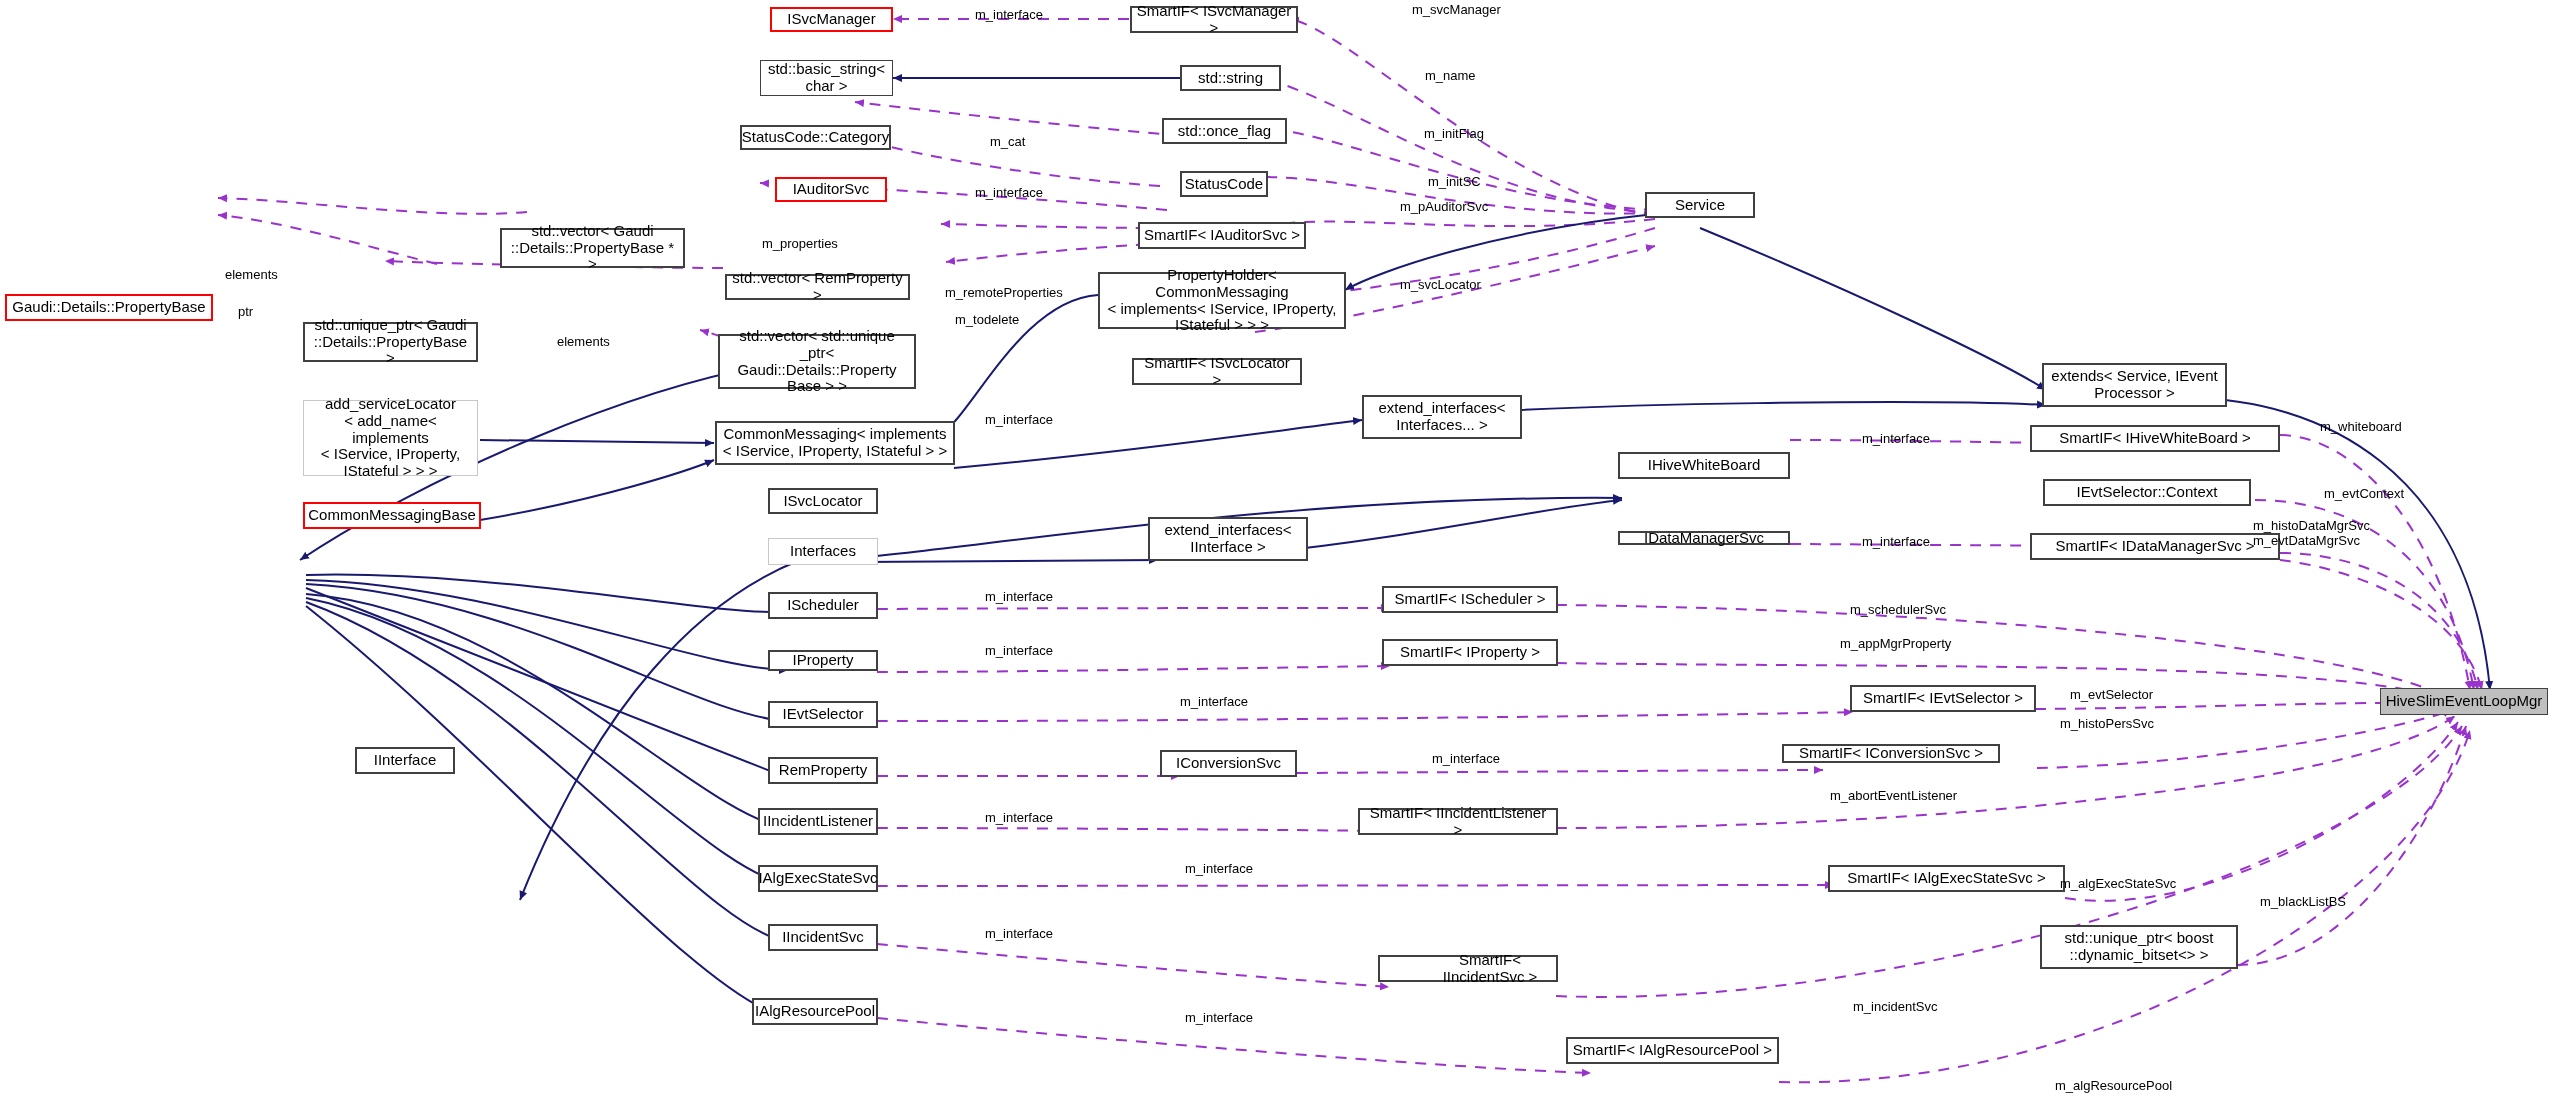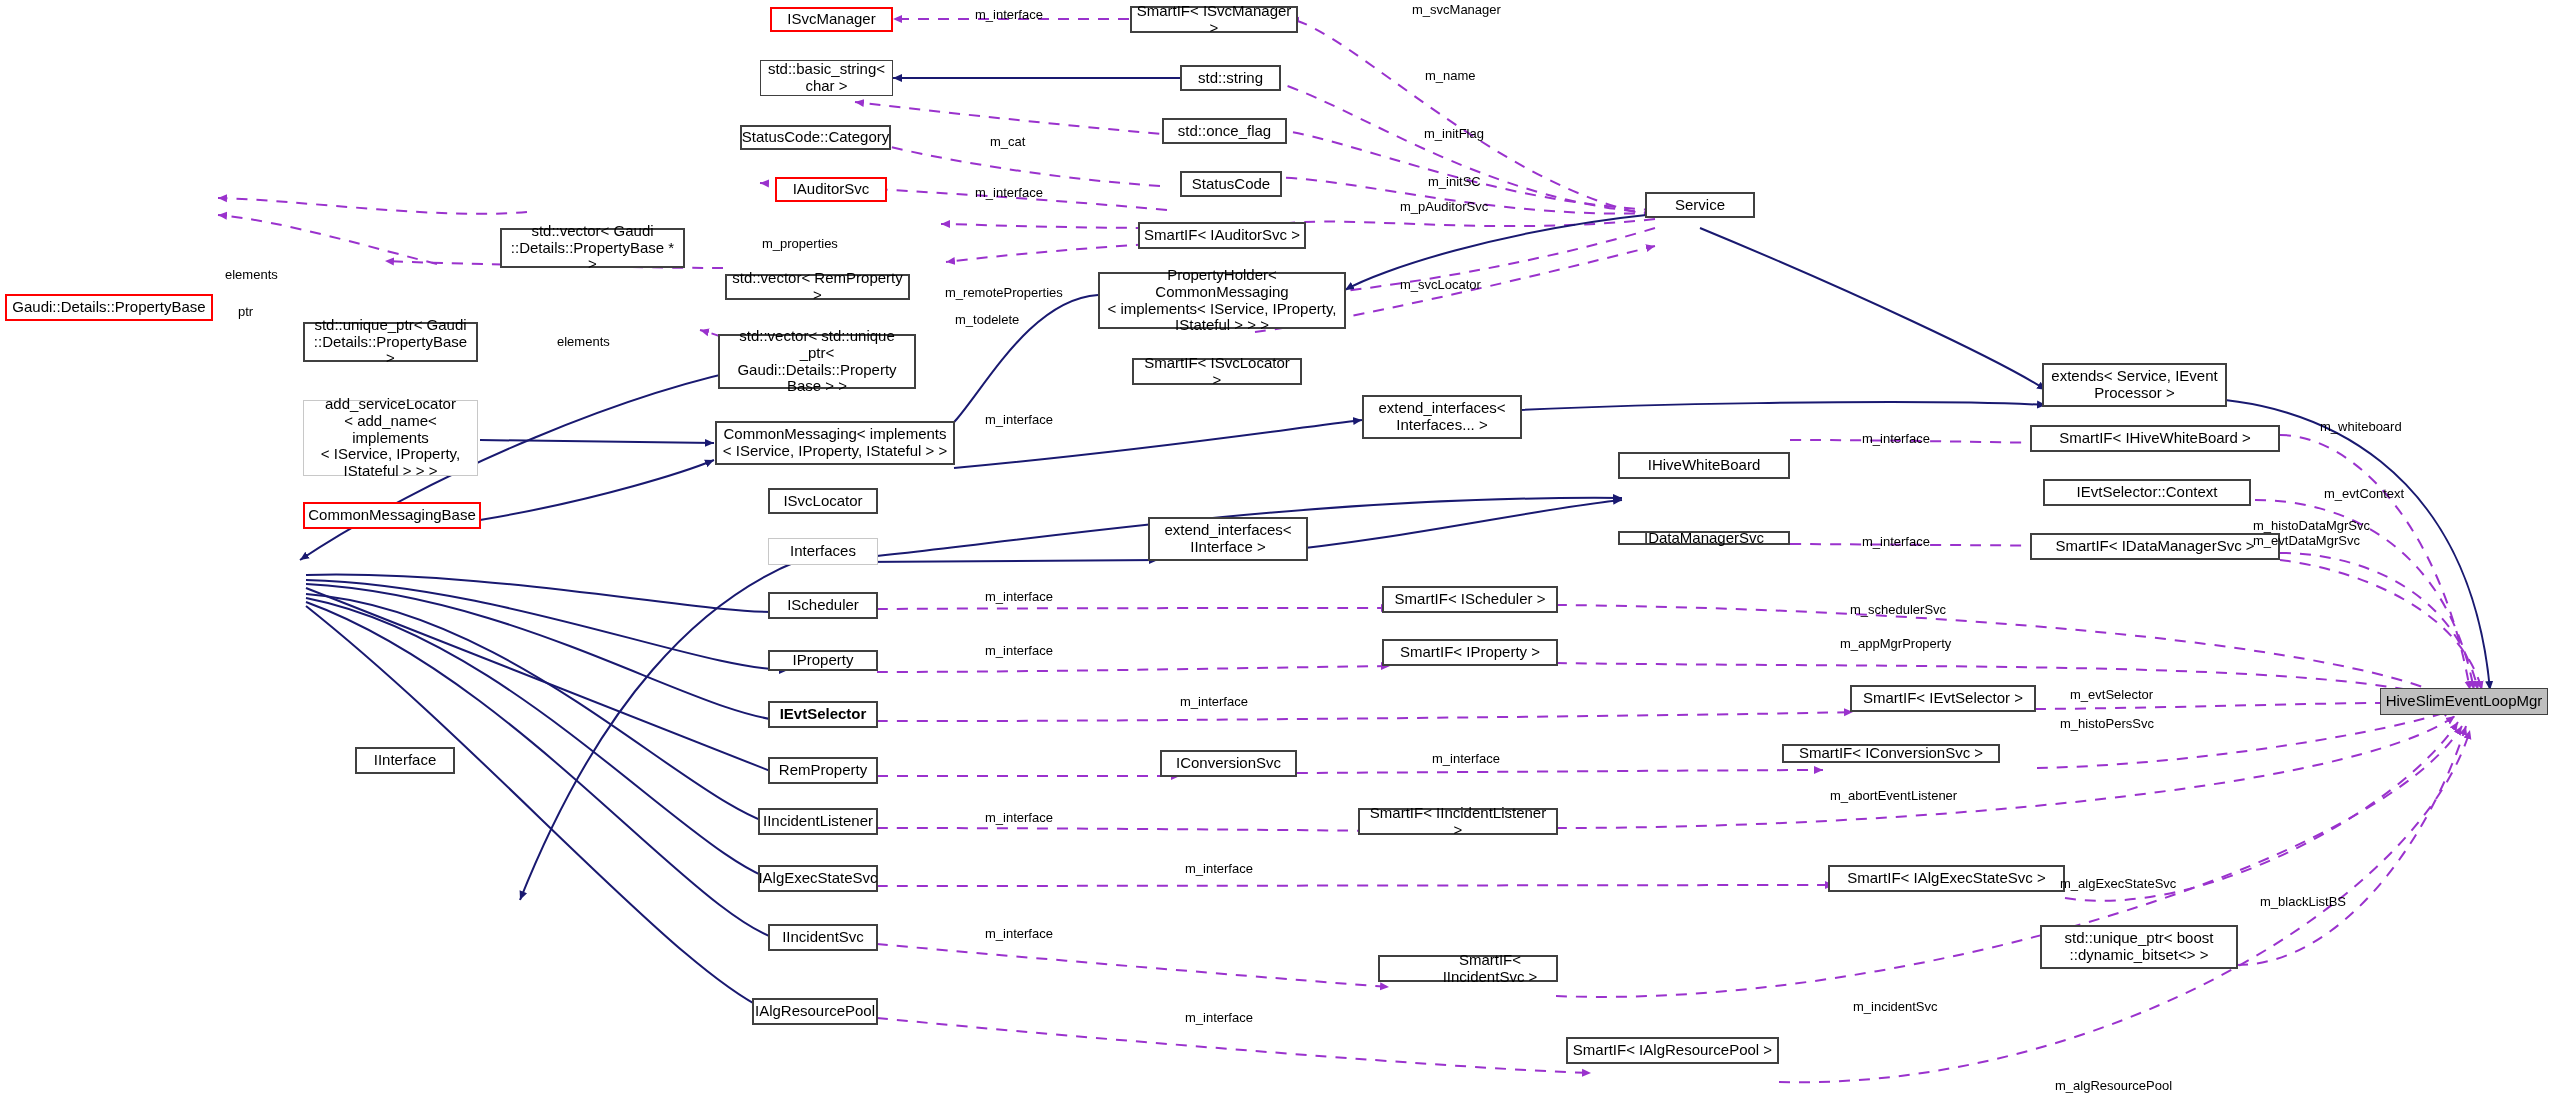--- a/index.html
+++ b/index.html
@@ -216,41 +216,41 @@
 &lt; IService, IProperty, IStateful &gt; &gt;</div>
 
   <div class="node thick" style="left:768px;top:488px;width:110px;height:26px;">ISvcLocator</div>
 
   <div class="node grey" style="left:768px;top:538px;width:110px;height:27px;">Interfaces</div>
 
   <div class="node thick" style="left:768px;top:592px;width:110px;height:27px;">IScheduler</div>
 
   <div class="node thick" style="left:768px;top:650px;width:110px;height:21px;">IProperty</div>
 
-  <div class="node thick" style="left:768px;top:701px;width:110px;height:27px;font-weight:bold;">IEvtSelector</div>
+  <div class="node thick" style="left:768px;top:701px;width:110px;height:27px;">IEvtSelector</div>
 
   <div class="node thick" style="left:355px;top:747px;width:100px;height:27px;">IInterface</div>
 
   <div class="node thick" style="left:768px;top:757px;width:110px;height:27px;">RemProperty</div>
 
   <div class="node thick" style="left:758px;top:808px;width:120px;height:27px;">IIncidentListener</div>
 
   <div class="node thick" style="left:758px;top:865px;width:120px;height:27px;">IAlgExecStateSvc</div>
 
   <div class="node thick" style="left:768px;top:924px;width:110px;height:27px;">IIncidentSvc</div>
 
   <div class="node thick" style="left:752px;top:998px;width:126px;height:27px;">IAlgResourcePool</div>
 
   <div class="node thick" style="left:1130px;top:6px;width:168px;height:27px;">SmartIF&lt; ISvcManager &gt;</div>
 
   <div class="node thick" style="left:1180px;top:65px;width:101px;height:26px;">std::string</div>
 
   <div class="node thick" style="left:1162px;top:118px;width:125px;height:26px;">std::once_flag</div>
 
-  <div class="node thick" style="left:1180px;top:171px;width:102px;height:26px;">StatusCode</div>
+  <div class="node thick" style="left:1180px;top:171px;width:88px;height:26px;">StatusCode</div>
 
   <div class="node thick" style="left:1138px;top:222px;width:168px;height:27px;">SmartIF&lt; IAuditorSvc &gt;</div>
 
   <div class="node thick" style="left:1098px;top:272px;width:248px;height:57px;">PropertyHolder&lt; CommonMessaging
 &lt; implements&lt; IService, IProperty,
 IStateful &gt; &gt; &gt;</div>
 
   <div class="node thick" style="left:1132px;top:358px;width:170px;height:27px;">SmartIF&lt; ISvcLocator &gt;</div>
 
   <div class="node thick" style="left:1362px;top:395px;width:160px;height:44px;">extend_interfaces&lt;

